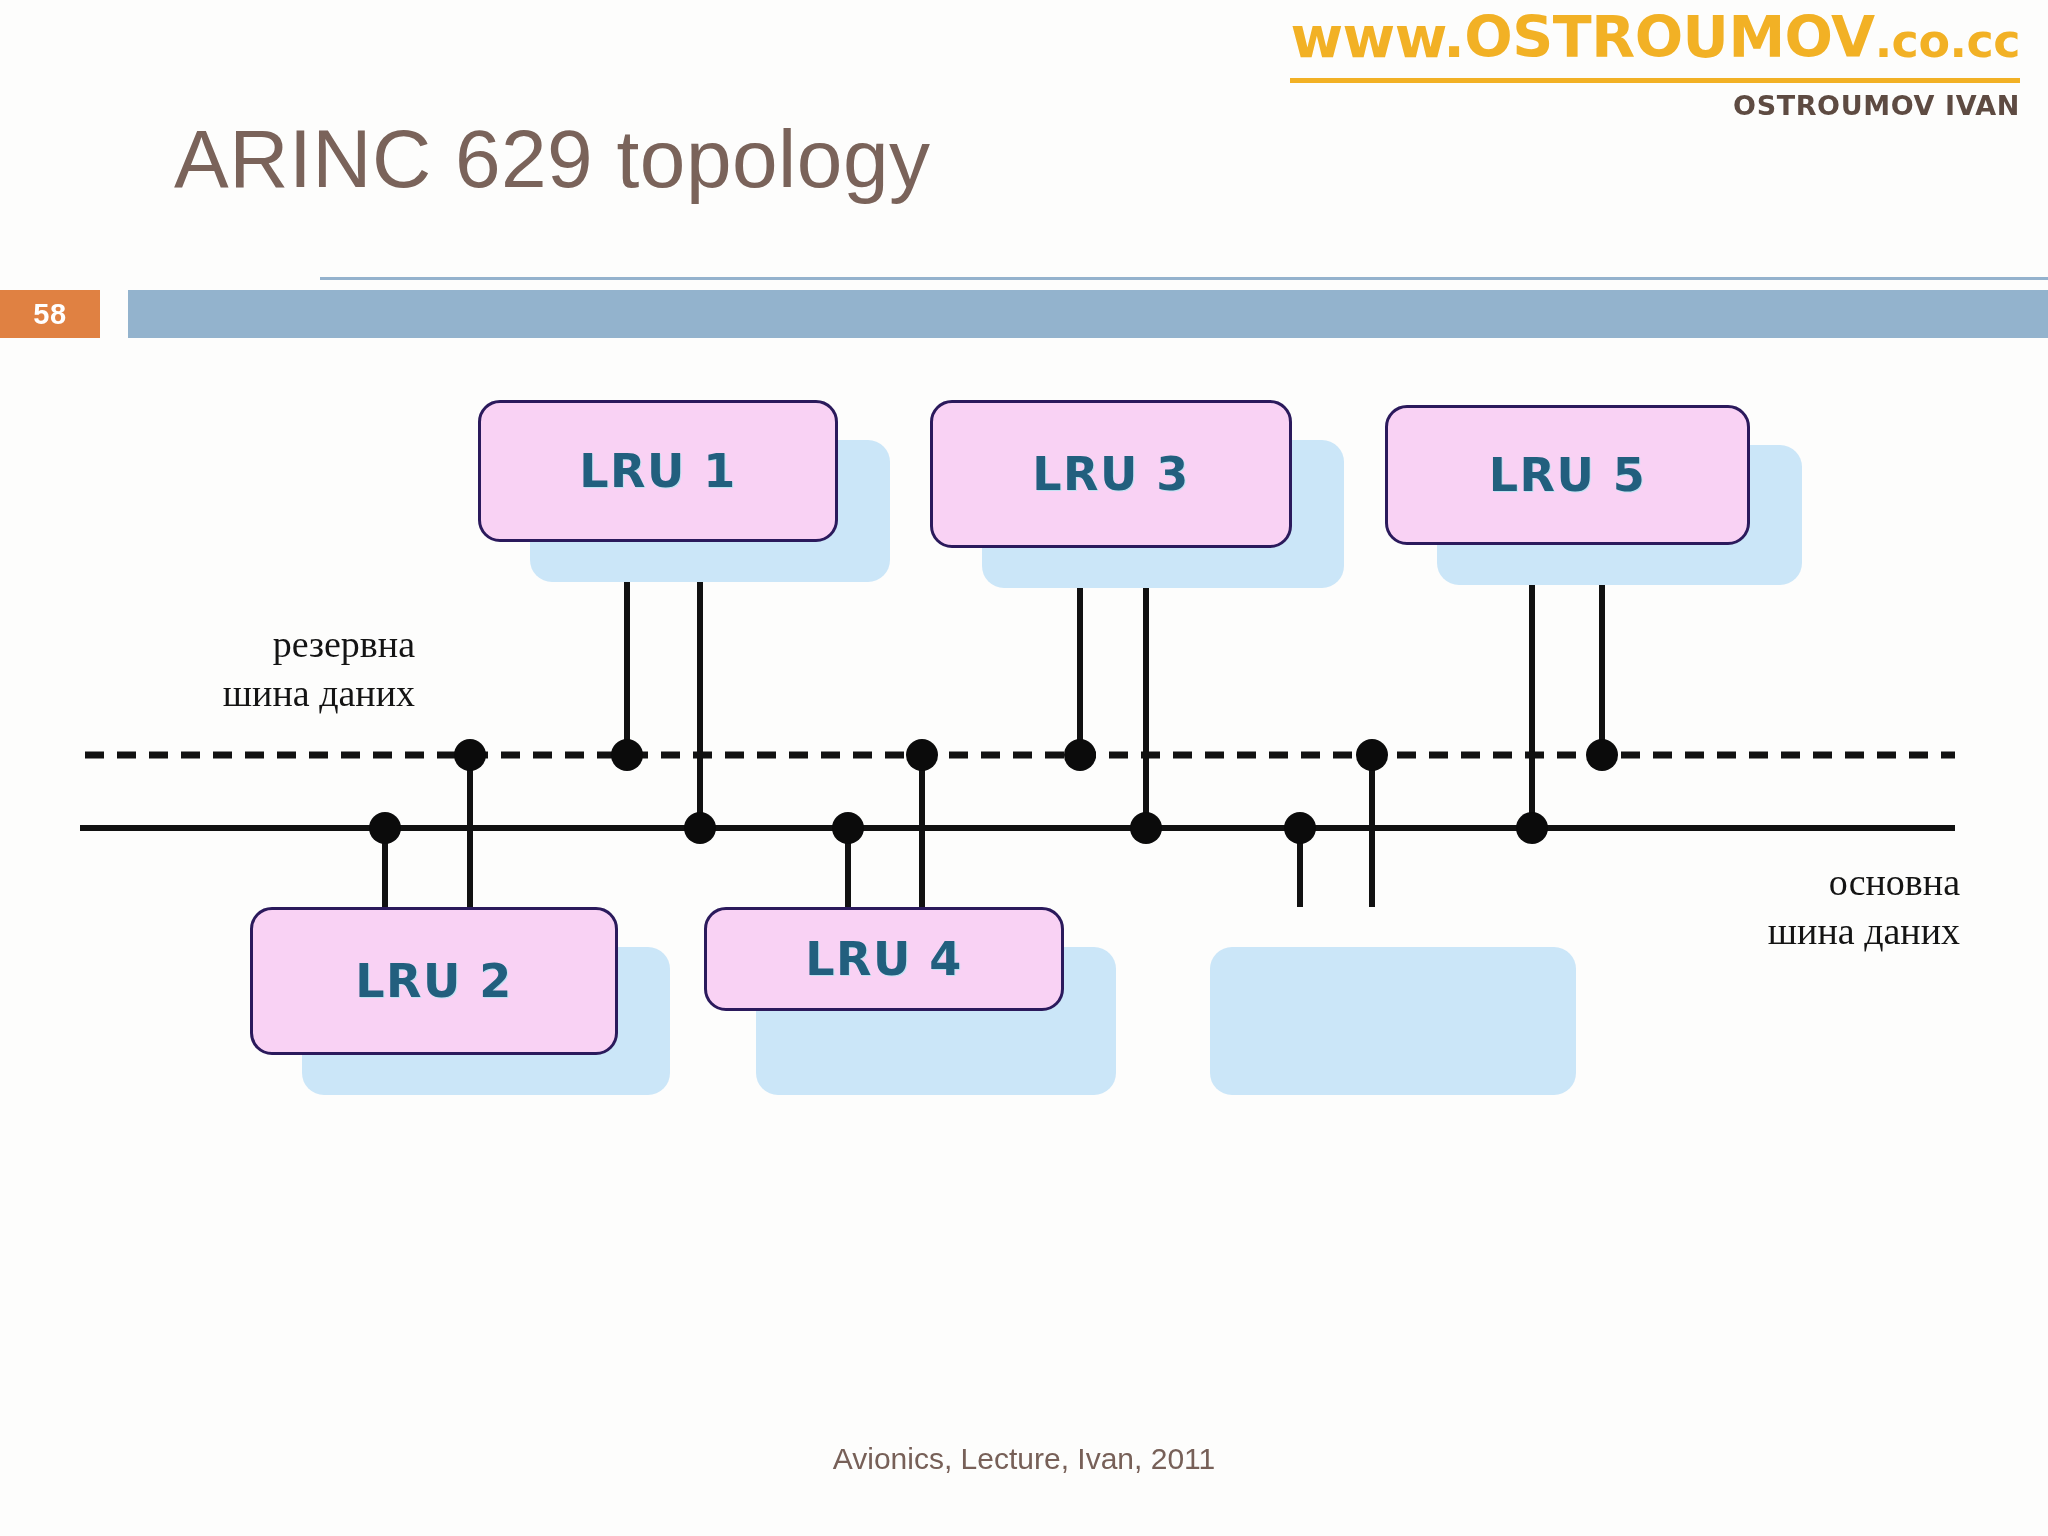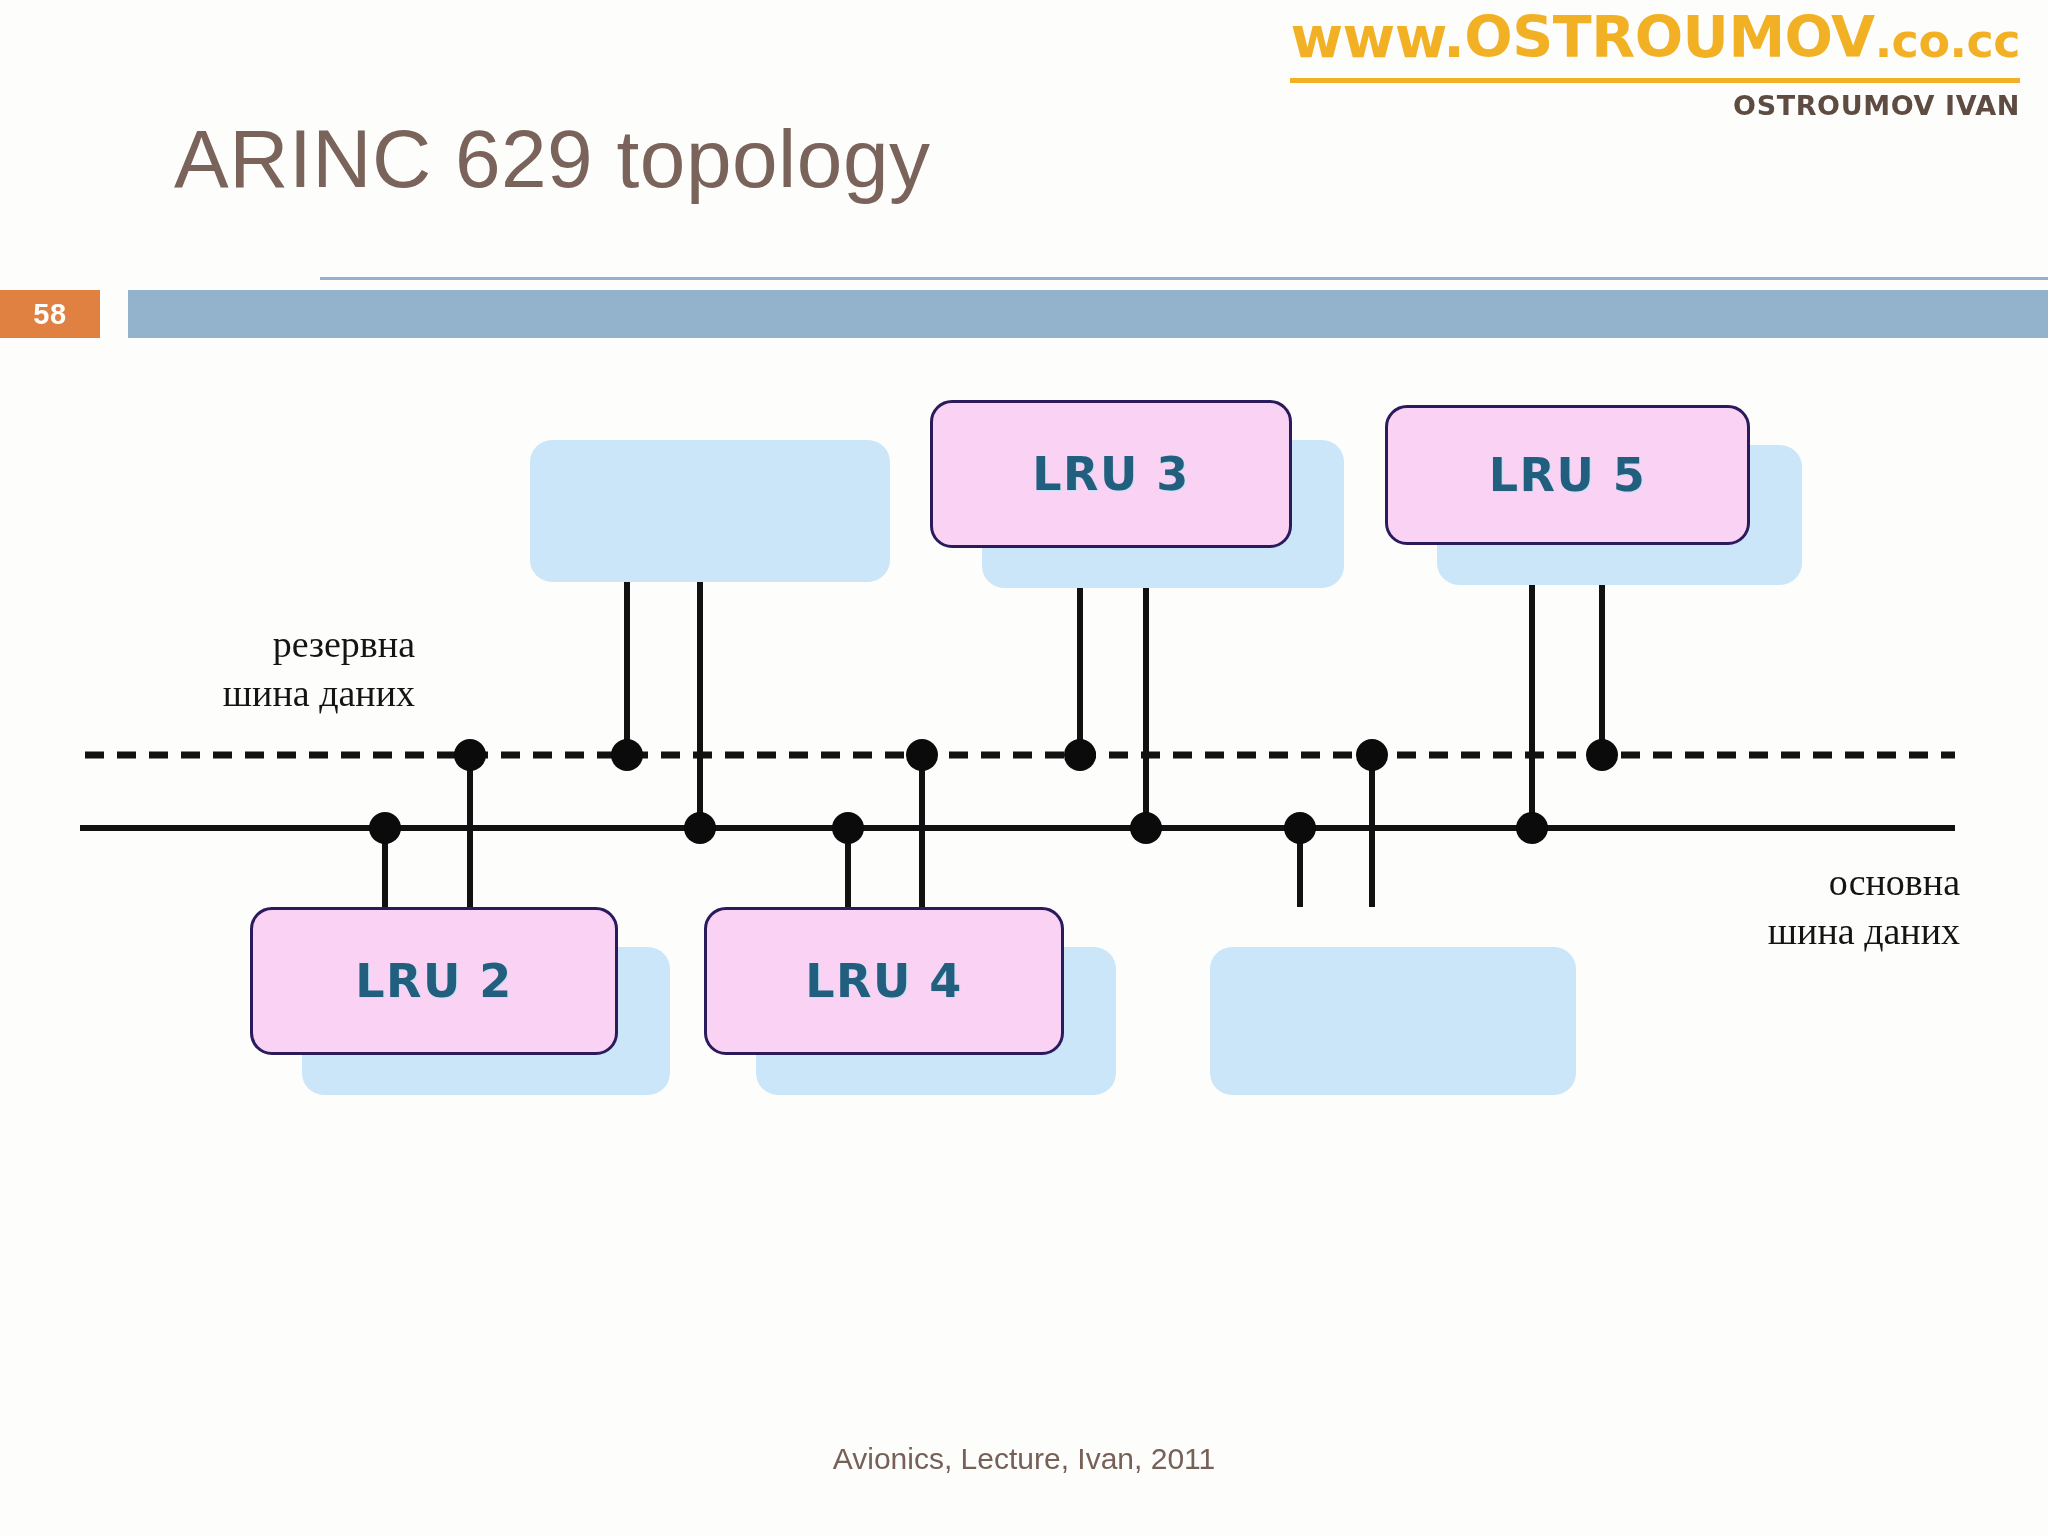--- a/index.html
+++ b/index.html
@@ -211,30 +211,33 @@
     <circle cx="1532" cy="448" r="16" fill="#0b0b0b"></circle>
   </svg>
 
   <div class="lru-shadow" style="left:530px;  top:60px;  width:360px; height:142px;"></div>
   <div class="lru-shadow" style="left:982px;  top:60px;  width:362px; height:148px;"></div>
   <div class="lru-shadow" style="left:1437px; top:65px;  width:365px; height:140px;"></div>
   <div class="lru-shadow" style="left:302px;  top:567px; width:368px; height:148px;"></div>
   <div class="lru-shadow" style="left:756px;  top:567px; width:360px; height:148px;"></div>
   <div class="lru-shadow" style="left:1210px; top:567px; width:366px; height:148px;"></div>
 
+  <div class="lru-box" style="left:478px; top:20px; width:360px; height:142px;">
+    <span class="lru-label">LRU 1</span>
+  </div>
   <div class="lru-box" style="left:930px; top:20px; width:362px; height:148px;">
     <span class="lru-label">LRU 3</span>
   </div>
   <div class="lru-box" style="left:1385px; top:25px; width:365px; height:140px;">
     <span class="lru-label">LRU 5</span>
   </div>
   <div class="lru-box" style="left:250px; top:527px; width:368px; height:148px;align-items:center;">
     <span class="lru-label">LRU 2</span>
   </div>
-  <div class="lru-box" style="left:704px; top:527px; width:360px; height:148px;">
+  <div class="lru-box" style="left:704px; top:527px; width:360px; height:104px;">
     <span class="lru-label">LRU 4</span>
   </div>
 
   <div class="bus-label" style="left:105px; top:240px; width:310px;">
     <div>резервна</div>
     <div>шина даних</div>
   </div>
   <div class="bus-label" style="left:1640px; top:478px; width:320px;">
     <div>основна</div>
     <div>шина даних</div>

